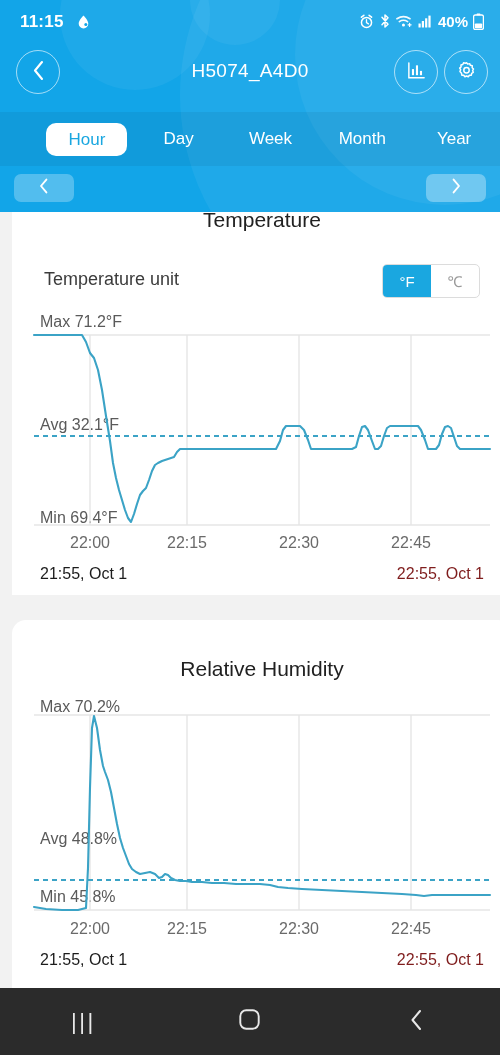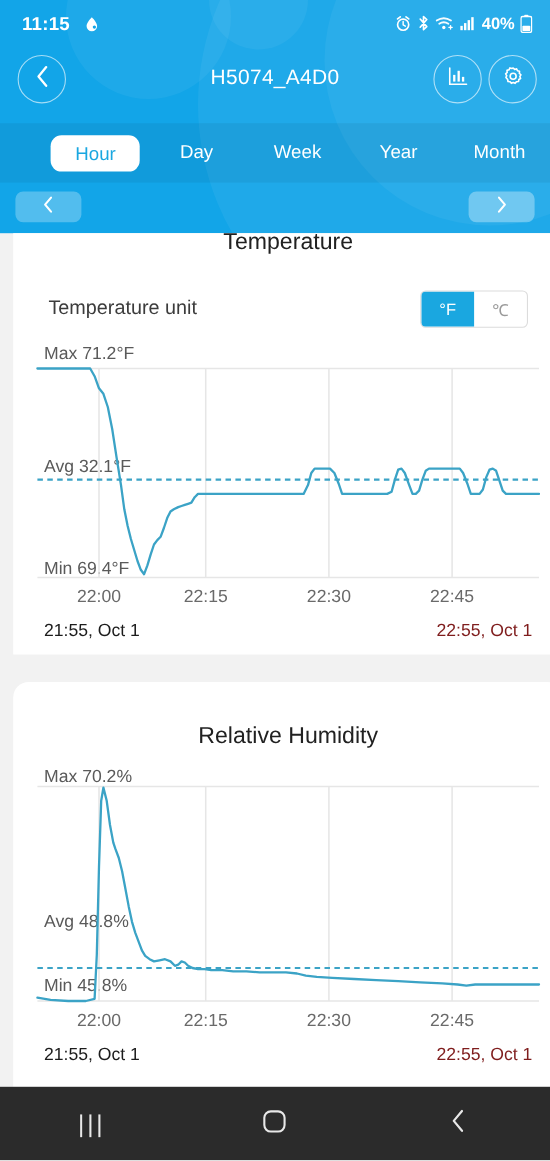--- a/index.html
+++ b/index.html
@@ -172,22 +172,22 @@
         </span>
       </div>
     </div>
 
     <div class="tabstrip">
       <div class="tab active">
         <span class="tab-pill">Hour</span>
       </div>
       <div class="tab">Day</div>
       <div class="tab">Week</div>
+      <div class="tab">Month</div>
       <div class="tab">Year</div>
-      <div class="tab">Month</div>
     </div>
 
     <div class="pager">
       <div class="pgbtn pgbtn-prev">
         <span>
           <svg width="10" height="16" viewBox="0 0 10 16">
               <path d="M7.4 1.6 2 8l5.4 6.4" stroke="#fff" stroke-width="1.9" fill="none" stroke-linecap="round" stroke-linejoin="round"></path>
             </svg>
         </span>
       </div>

